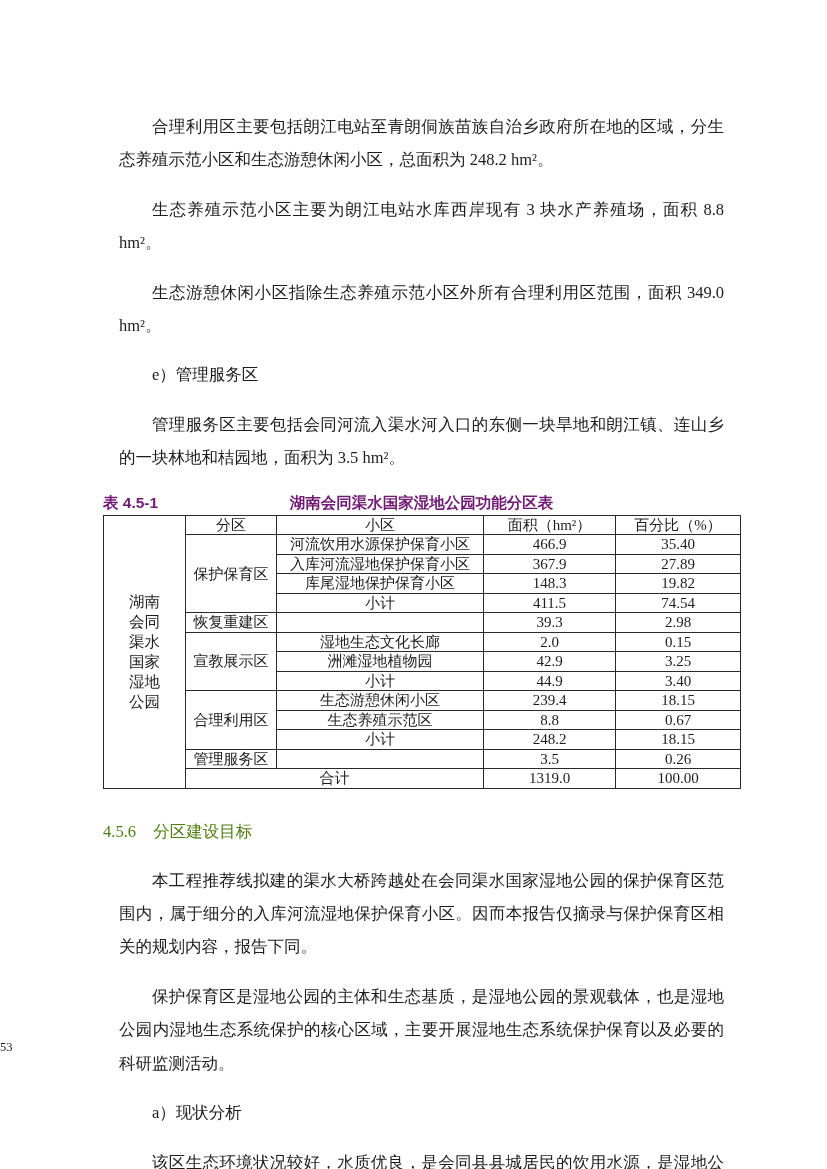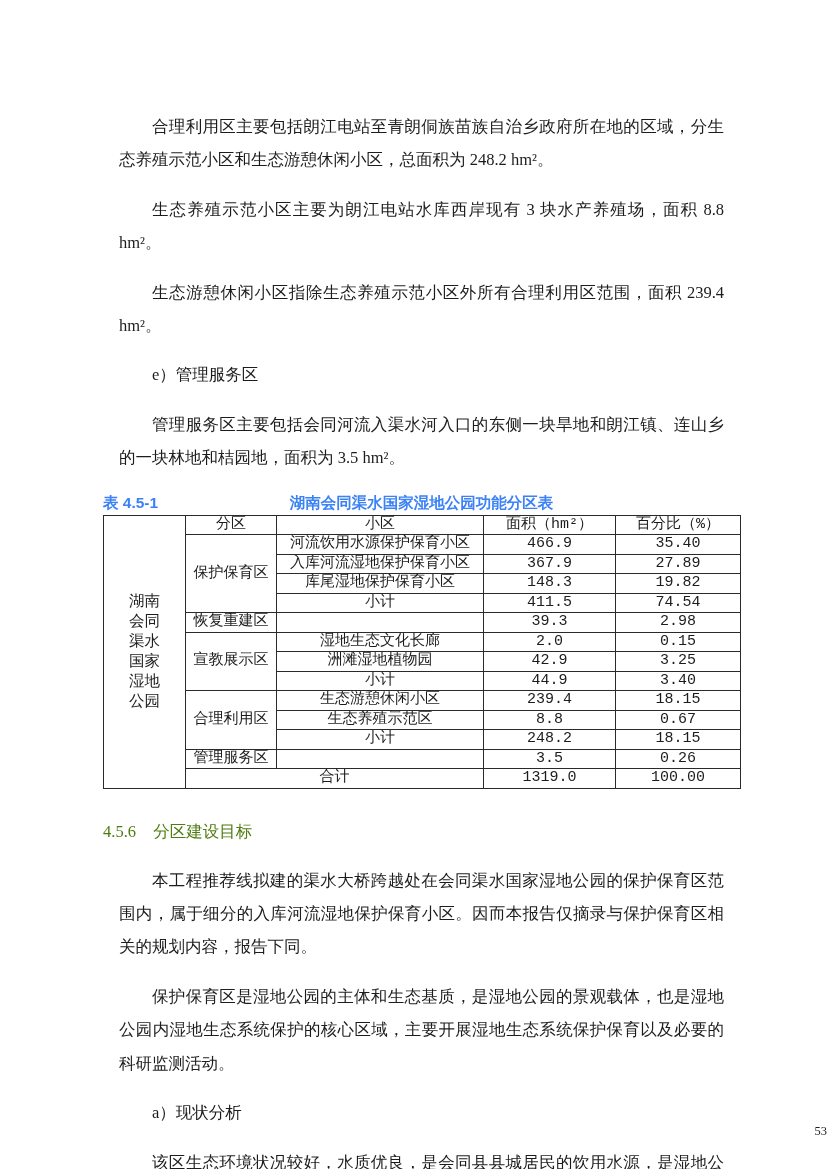--- a/index.html
+++ b/index.html
@@ -36,66 +36,66 @@
   .section-heading .sec-num { margin-right: 0.8em; }
   .table-caption {
     position: relative;
     margin-top: 3px;
     height: 24px;
     text-align: center;
     font-family: "Liberation Sans", "DejaVu Sans", sans-serif;
     font-weight: bold;
     font-size: 15.5px;
     line-height: 24px;
-    color: #3b82f6;
+    color: #701a75;
   }
   .table-caption .cap-label { position: absolute; left: 0; top: 0; }
   table.zonetable {
     border-collapse: collapse;
     table-layout: fixed;
     width: 637px;
     margin: 0;
   }
   table.zonetable td, table.zonetable th {
     border: 1px solid #2a2a2a;
     padding: 0;
     height: 18.5px;
     text-align: center;
     vertical-align: middle;
-    font-family: Liberation Mono, monospace;
+    font-family: Liberation Serif, serif;
     font-size: 15px;
     line-height: 1.2;
     font-weight: normal;
     color: #1c1c1c;
     overflow: hidden;
   }
   table.zonetable td.rowhead {
     white-space: pre-line;
     line-height: 20px;
     font-size: 15.5px;
   }
   .pagenum {
     position: absolute;
     left: 0;
     width: 827px;
-    top: 1124px;
-    text-align: right;
+    top: 1040px;
+    text-align: left;
     font-family: "Liberation Serif", "DejaVu Serif", serif;
     font-size: 12.5px;
     color: #1c1c1c;
   }
 </style>
 </head>
 <body>
 
 <div class="page">
   <div class="content">
     <p class="body">合理利用区主要包括朗江电站至青朗侗族苗族自治乡政府所在地的区域，分生态养殖示范小区和生态游憩休闲小区，总面积为 248.2 hm²。</p>
     <p class="body">生态养殖示范小区主要为朗江电站水库西岸现有 3 块水产养殖场，面积 8.8 hm²。</p>
-    <p class="body">生态游憩休闲小区指除生态养殖示范小区外所有合理利用区范围，面积 239.4 hm²。</p>
+    <p class="body">生态游憩休闲小区指除生态养殖示范小区外所有合理利用区范围，面积 349.0 hm²。</p>
     <p class="body">e）管理服务区</p>
     <p class="body">管理服务区主要包括会同河流入渠水河入口的东侧一块旱地和朗江镇、连山乡的一块林地和桔园地，面积为 3.5 hm²。</p>
 
     <div class="table-caption">
       <span class="cap-label">表 4.5-1</span>
       <span class="cap-title">湖南会同渠水国家湿地公园功能分区表</span>
     </div>
 
     <table class="zonetable">
       <colgroup>

